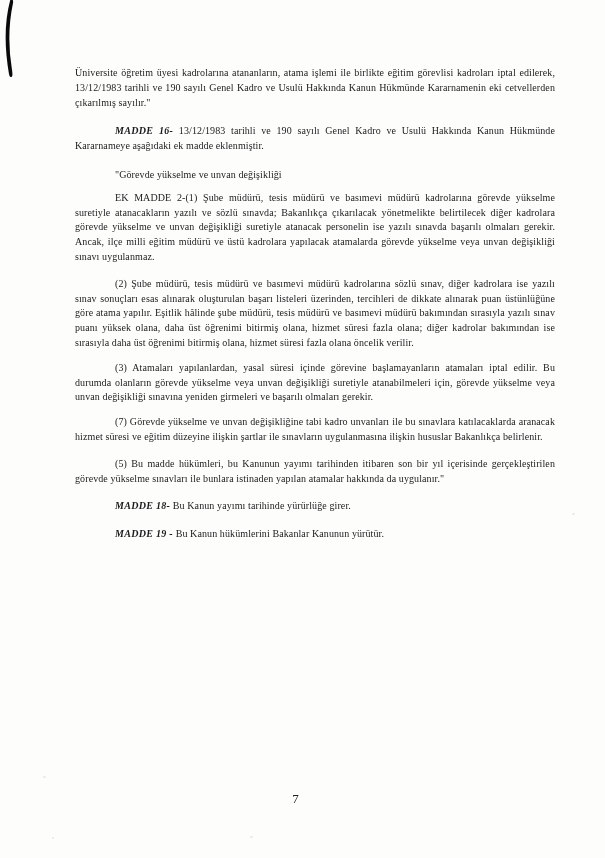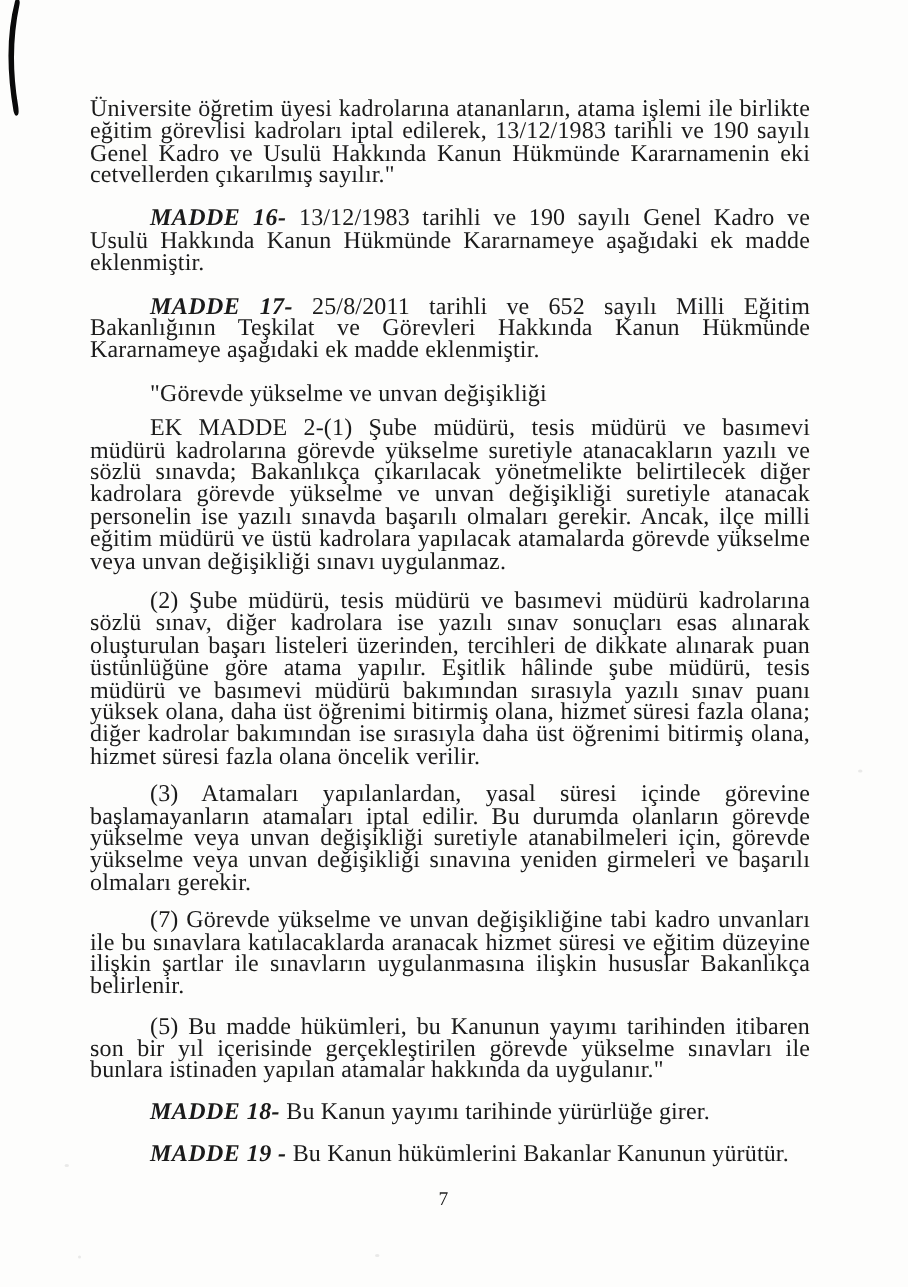--- a/index.html
+++ b/index.html
@@ -27,23 +27,23 @@
     height: 82px;
   }
   .noise {
     position: absolute;
     border-radius: 50%;
     background: rgba(60,60,60,0.10);
   }
   .content {
     position: absolute;
     top: 66px;
-    left: 60px;
+    left: 75px;
     width: 480px;
-    font-size: 16px;
+    font-size: 10px;
     line-height: 14.8px;
     letter-spacing: 0.1px;
   }
   .para {
     margin: 0 0 14px 0;
     text-align: justify;
     text-indent: 40px;
   }
   .para.no-indent { text-indent: 0; }
   .para.mb28 { margin-bottom: 28px; }
@@ -81,21 +81,20 @@
   <span class="noise" style="top:836px; left:250px; width:3px; height:2px;"></span>
   <span class="noise" style="top:513px; left:572px; width:3px; height:2px;"></span>
 
   <div class="content">
 
     <p class="para no-indent"><span>Üniversite öğretim üyesi kadrolarına atananların, atama işlemi ile birlikte eğitim görevlisi kadroları iptal edilerek, 13/12/1983 tarihli ve 190 sayılı Genel Kadro ve Usulü Hakkında Kanun Hükmünde Kararnamenin eki cetvellerden çıkarılmış sayılır."</span></p>
 
     <p class="para"><span class="lead">MADDE 16-</span><span>13/12/1983 tarihli ve 190 sayılı Genel Kadro ve Usulü Hakkında Kanun Hükmünde Kararnameye aşağıdaki ek madde eklenmiştir.</span></p>
 
 
-    <p class="para"><span class="lead">MADDE 17-</span><span>25/8/2011 tarihli ve 652 sayılı Milli Eğitim Bakanlığının Teşkilat ve Görevleri Hakkında Kanun Hükmünde Kararnameye aşağıdaki ek madde eklenmiştir.</span></p>
 
     <p class="para mb8"><span>"Görevde yükselme ve unvan değişikliği</span></p>
 
     <p class="para mb12"><span>EK MADDE 2-(1) Şube müdürü, tesis müdürü ve basımevi müdürü kadrolarına görevde yükselme suretiyle atanacakların yazılı ve sözlü sınavda; Bakanlıkça çıkarılacak yönetmelikte belirtilecek diğer kadrolara görevde yükselme ve unvan değişikliği suretiyle atanacak personelin ise yazılı sınavda başarılı olmaları gerekir. Ancak, ilçe milli eğitim müdürü ve üstü kadrolara yapılacak atamalarda görevde yükselme veya unvan değişikliği sınavı uygulanmaz.</span></p>
 
     <p class="para mb10"><span>(2) Şube müdürü, tesis müdürü ve basımevi müdürü kadrolarına sözlü sınav, diğer kadrolara ise yazılı sınav sonuçları esas alınarak oluşturulan başarı listeleri üzerinden, tercihleri de dikkate alınarak puan üstünlüğüne göre atama yapılır. Eşitlik hâlinde şube müdürü, tesis müdürü ve basımevi müdürü bakımından sırasıyla yazılı sınav puanı yüksek olana, daha üst öğrenimi bitirmiş olana, hizmet süresi fazla olana; diğer kadrolar bakımından ise sırasıyla daha üst öğrenimi bitirmiş olana, hizmet süresi fazla olana öncelik verilir.</span></p>
 
     <p class="para mb10"><span>(3) Atamaları yapılanlardan, yasal süresi içinde görevine başlamayanların atamaları iptal edilir. Bu durumda olanların görevde yükselme veya unvan değişikliği suretiyle atanabilmeleri için, görevde yükselme veya unvan değişikliği sınavına yeniden girmeleri ve başarılı olmaları gerekir.</span></p>
 
     <p class="para mb12"><span>(7) Görevde yükselme ve unvan değişikliğine tabi kadro unvanları ile bu sınavlara katılacaklarda aranacak hizmet süresi ve eğitim düzeyine ilişkin şartlar ile sınavların uygulanmasına ilişkin hususlar Bakanlıkça belirlenir.</span></p>

